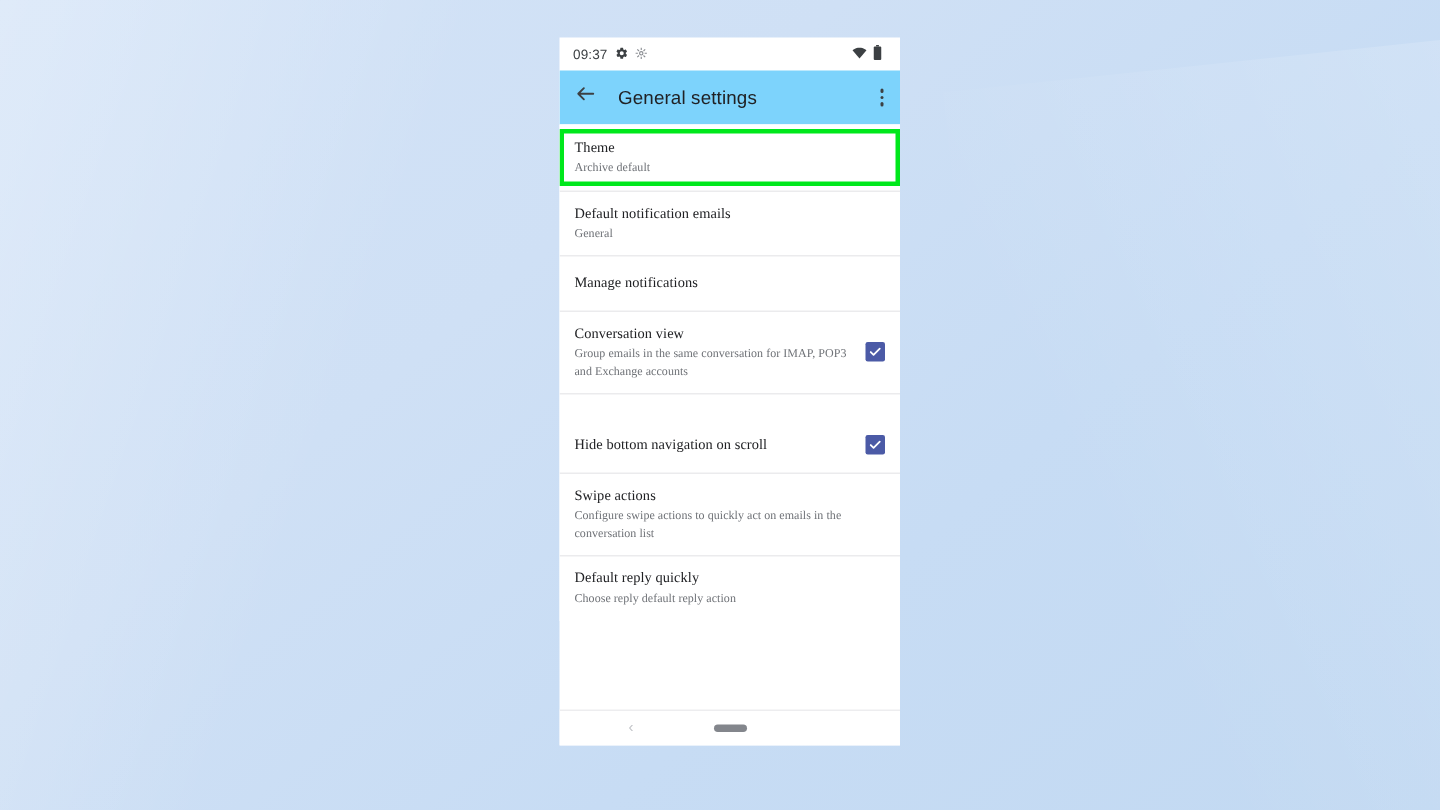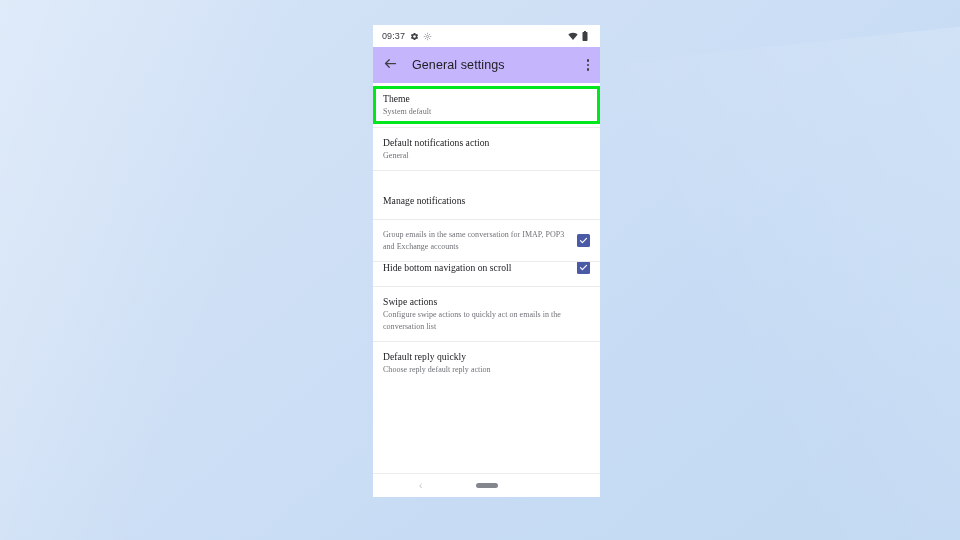--- a/index.html
+++ b/index.html
@@ -74,21 +74,21 @@
   }
   .sb-ico { display: block; }
 
   
   .app-bar {
     height: 36px;
     display: flex;
     align-items: center;
     padding: 0 9px 0 10px;
     box-sizing: border-box;
-    background: #c4b5fd;
+    background: #7dd3fc;
   }
   .app-bar-title {
     font-size: 12.5px;
     color: #202124;
     margin-left: 14px;
     flex: 1;
     letter-spacing: 0.1px;
   }
   .back-arrow { display: block; }
   .overflow-dots {
@@ -252,50 +252,51 @@
         <i></i>
         <i></i>
     </span>
   </div>
 
   <div class="settings-list">
 
     <div class="row">
       <div class="row-text">
         <div class="row-title">Theme</div>
-        <div class="row-sub">System default</div>
-      </div>
-    </div>
-
-    <div class="row">
-      <div class="row-text">
-        <div class="row-title">Default notifications action</div>
+        <div class="row-sub">Archive default</div>
+      </div>
+    </div>
+
+    <div class="row">
+      <div class="row-text">
+        <div class="row-title">Default notification emails</div>
         <div class="row-sub">General</div>
       </div>
     </div>
 
-    <div class="row" style="padding-top:24px;padding-bottom:12px;justify-content:center;">
+    <div class="row" style="padding-top:12px;padding-bottom:12px;justify-content:center;">
       <div class="row-text">
         <div class="row-title">Manage notifications</div>
       </div>
     </div>
 
     <div class="row">
       <div class="row-text">
+        <div class="row-title">Conversation view</div>
         <div class="row-sub">Group emails in the same conversation for IMAP, POP3 and Exchange accounts</div>
       </div>
       <span class="row-check">
         <svg width="9" height="9" viewBox="0 0 24 24" fill="none" stroke="#ffffff" stroke-width="3.2" stroke-linecap="round" stroke-linejoin="round">
           <path d="M4 12.5l5 5L20 6.5"></path>
         </svg>
       </span>
     </div>
 
 
-    <div class="row" style="padding-top:0;padding-bottom:12px;">
+    <div class="row" style="padding-top:28px;padding-bottom:12px;">
       <div class="row-text">
         <div class="row-title">Hide bottom navigation on scroll</div>
       </div>
       <span class="row-check">
         <svg width="9" height="9" viewBox="0 0 24 24" fill="none" stroke="#ffffff" stroke-width="3.2" stroke-linecap="round" stroke-linejoin="round">
           <path d="M4 12.5l5 5L20 6.5"></path>
         </svg>
       </span>
     </div>
 

